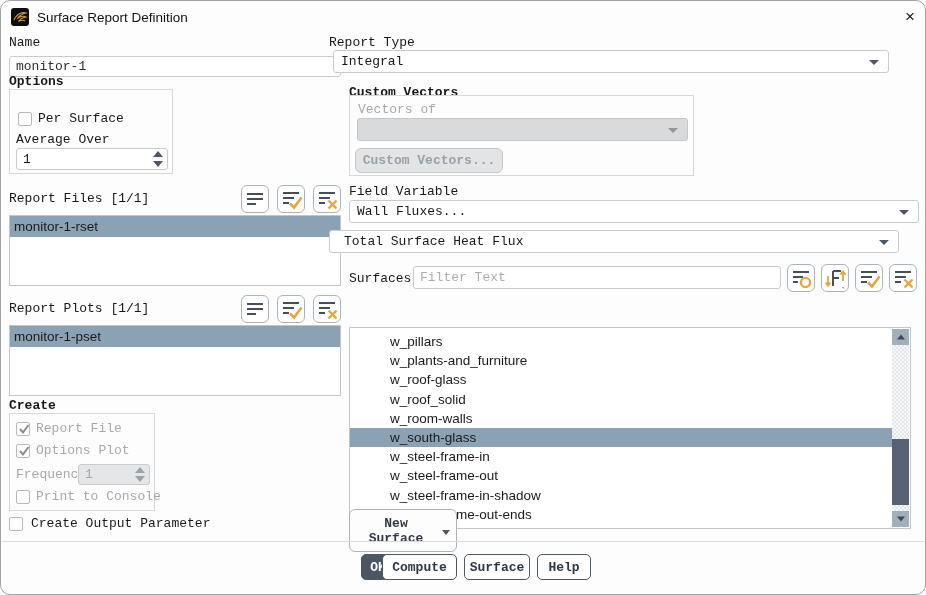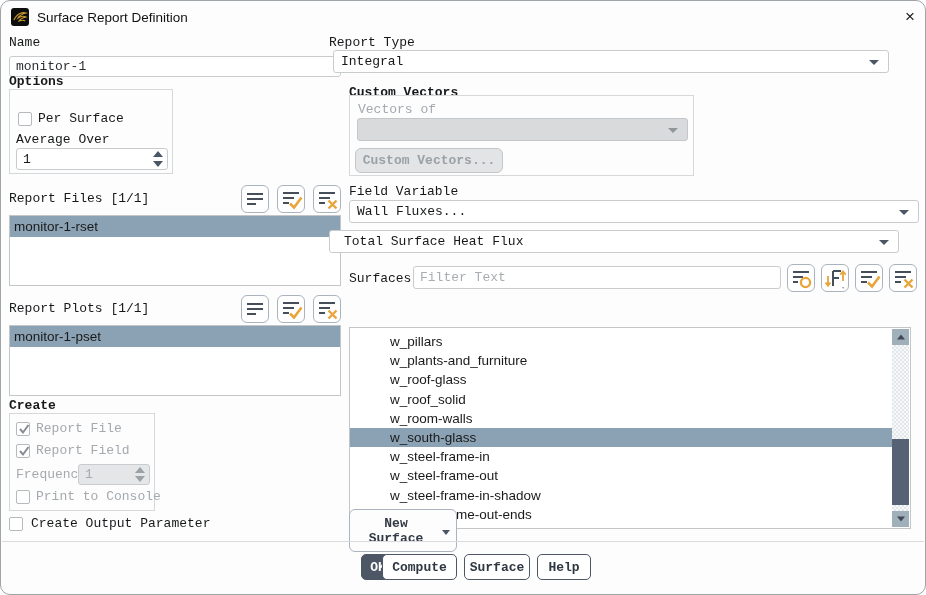--- a/index.html
+++ b/index.html
@@ -155,21 +155,21 @@
       <svg class="check" width="14" height="14" viewBox="0 0 14 14">
           <path d="M3 7 L6 10.5 L11.5 3" stroke="#858c93" stroke-width="2" fill="none"></path>
         </svg>
     </span>
     <span class="abs lbl gray" style="left:26px;top:7px;">Report File</span>
     <span class="checkbox checked" style="position:absolute;left:6px;top:30px;">
       <svg class="check" width="14" height="14" viewBox="0 0 14 14">
           <path d="M3 7 L6 10.5 L11.5 3" stroke="#858c93" stroke-width="2" fill="none"></path>
         </svg>
     </span>
-    <span class="abs lbl gray" style="left:26px;top:29px;">Report Field</span>
+    <span class="abs lbl gray" style="left:26px;top:29px;">Options Plot</span>
     <span class="abs lbl gray" style="left:6px;top:53px;">Frequency</span>
     <div class="abs spinner disabled" style="left:68px;top:50px;width:72px;height:21px;">
       <span class="gray">1</span>
       <span class="spin-arrows">
           <i class="tri-up"></i>
           <i class="tri-dn"></i>
         </span>
     </div>
     <span class="checkbox" style="position:absolute;left:6px;top:76px;">
       

